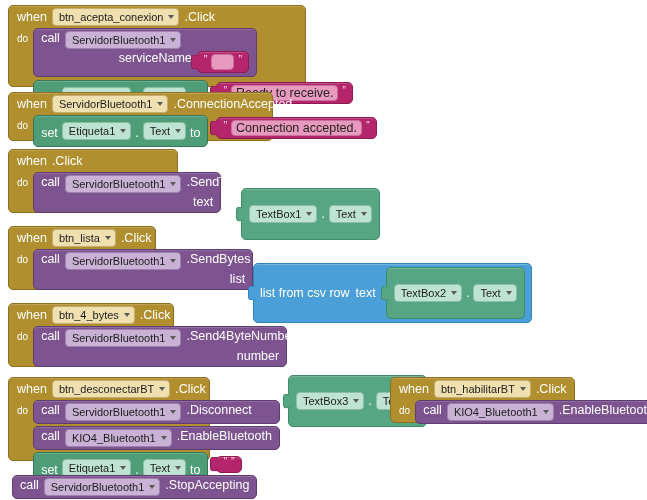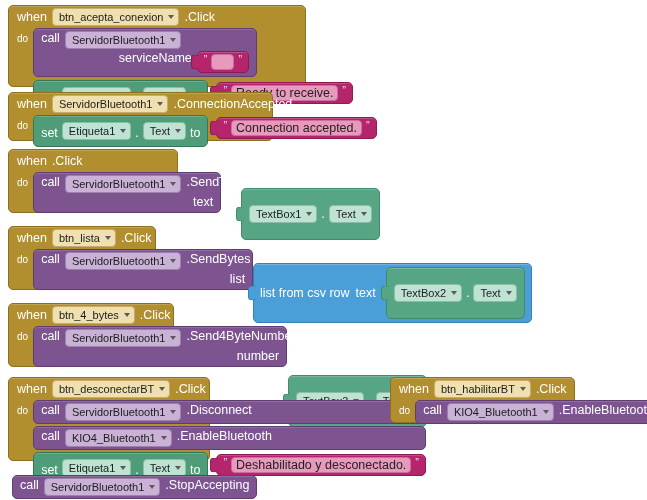--- a/index.html
+++ b/index.html
@@ -397,21 +397,20 @@
                 <span>Text</span>
                   <i class="caret"></i>
               </span>
               <span class="lbl">to</span>
             </div>
           </div>
           <span style="position:relative;display:inline-block;margin-left:8px;margin-top:2px;">
             <span class="txt">
               <span class="tab magenta"></span>
               <span class="quote">”</span>
-              <span class="txtval">Deshabilitado y desconectado.</span>
               <span class="quote">”</span>
             </span>
           </span>
         </div>
 
       </div>
     </div>
   </div>
 
   <div class="blk evt" style="left:390px;top:377px;width:185px;height:46px;">

